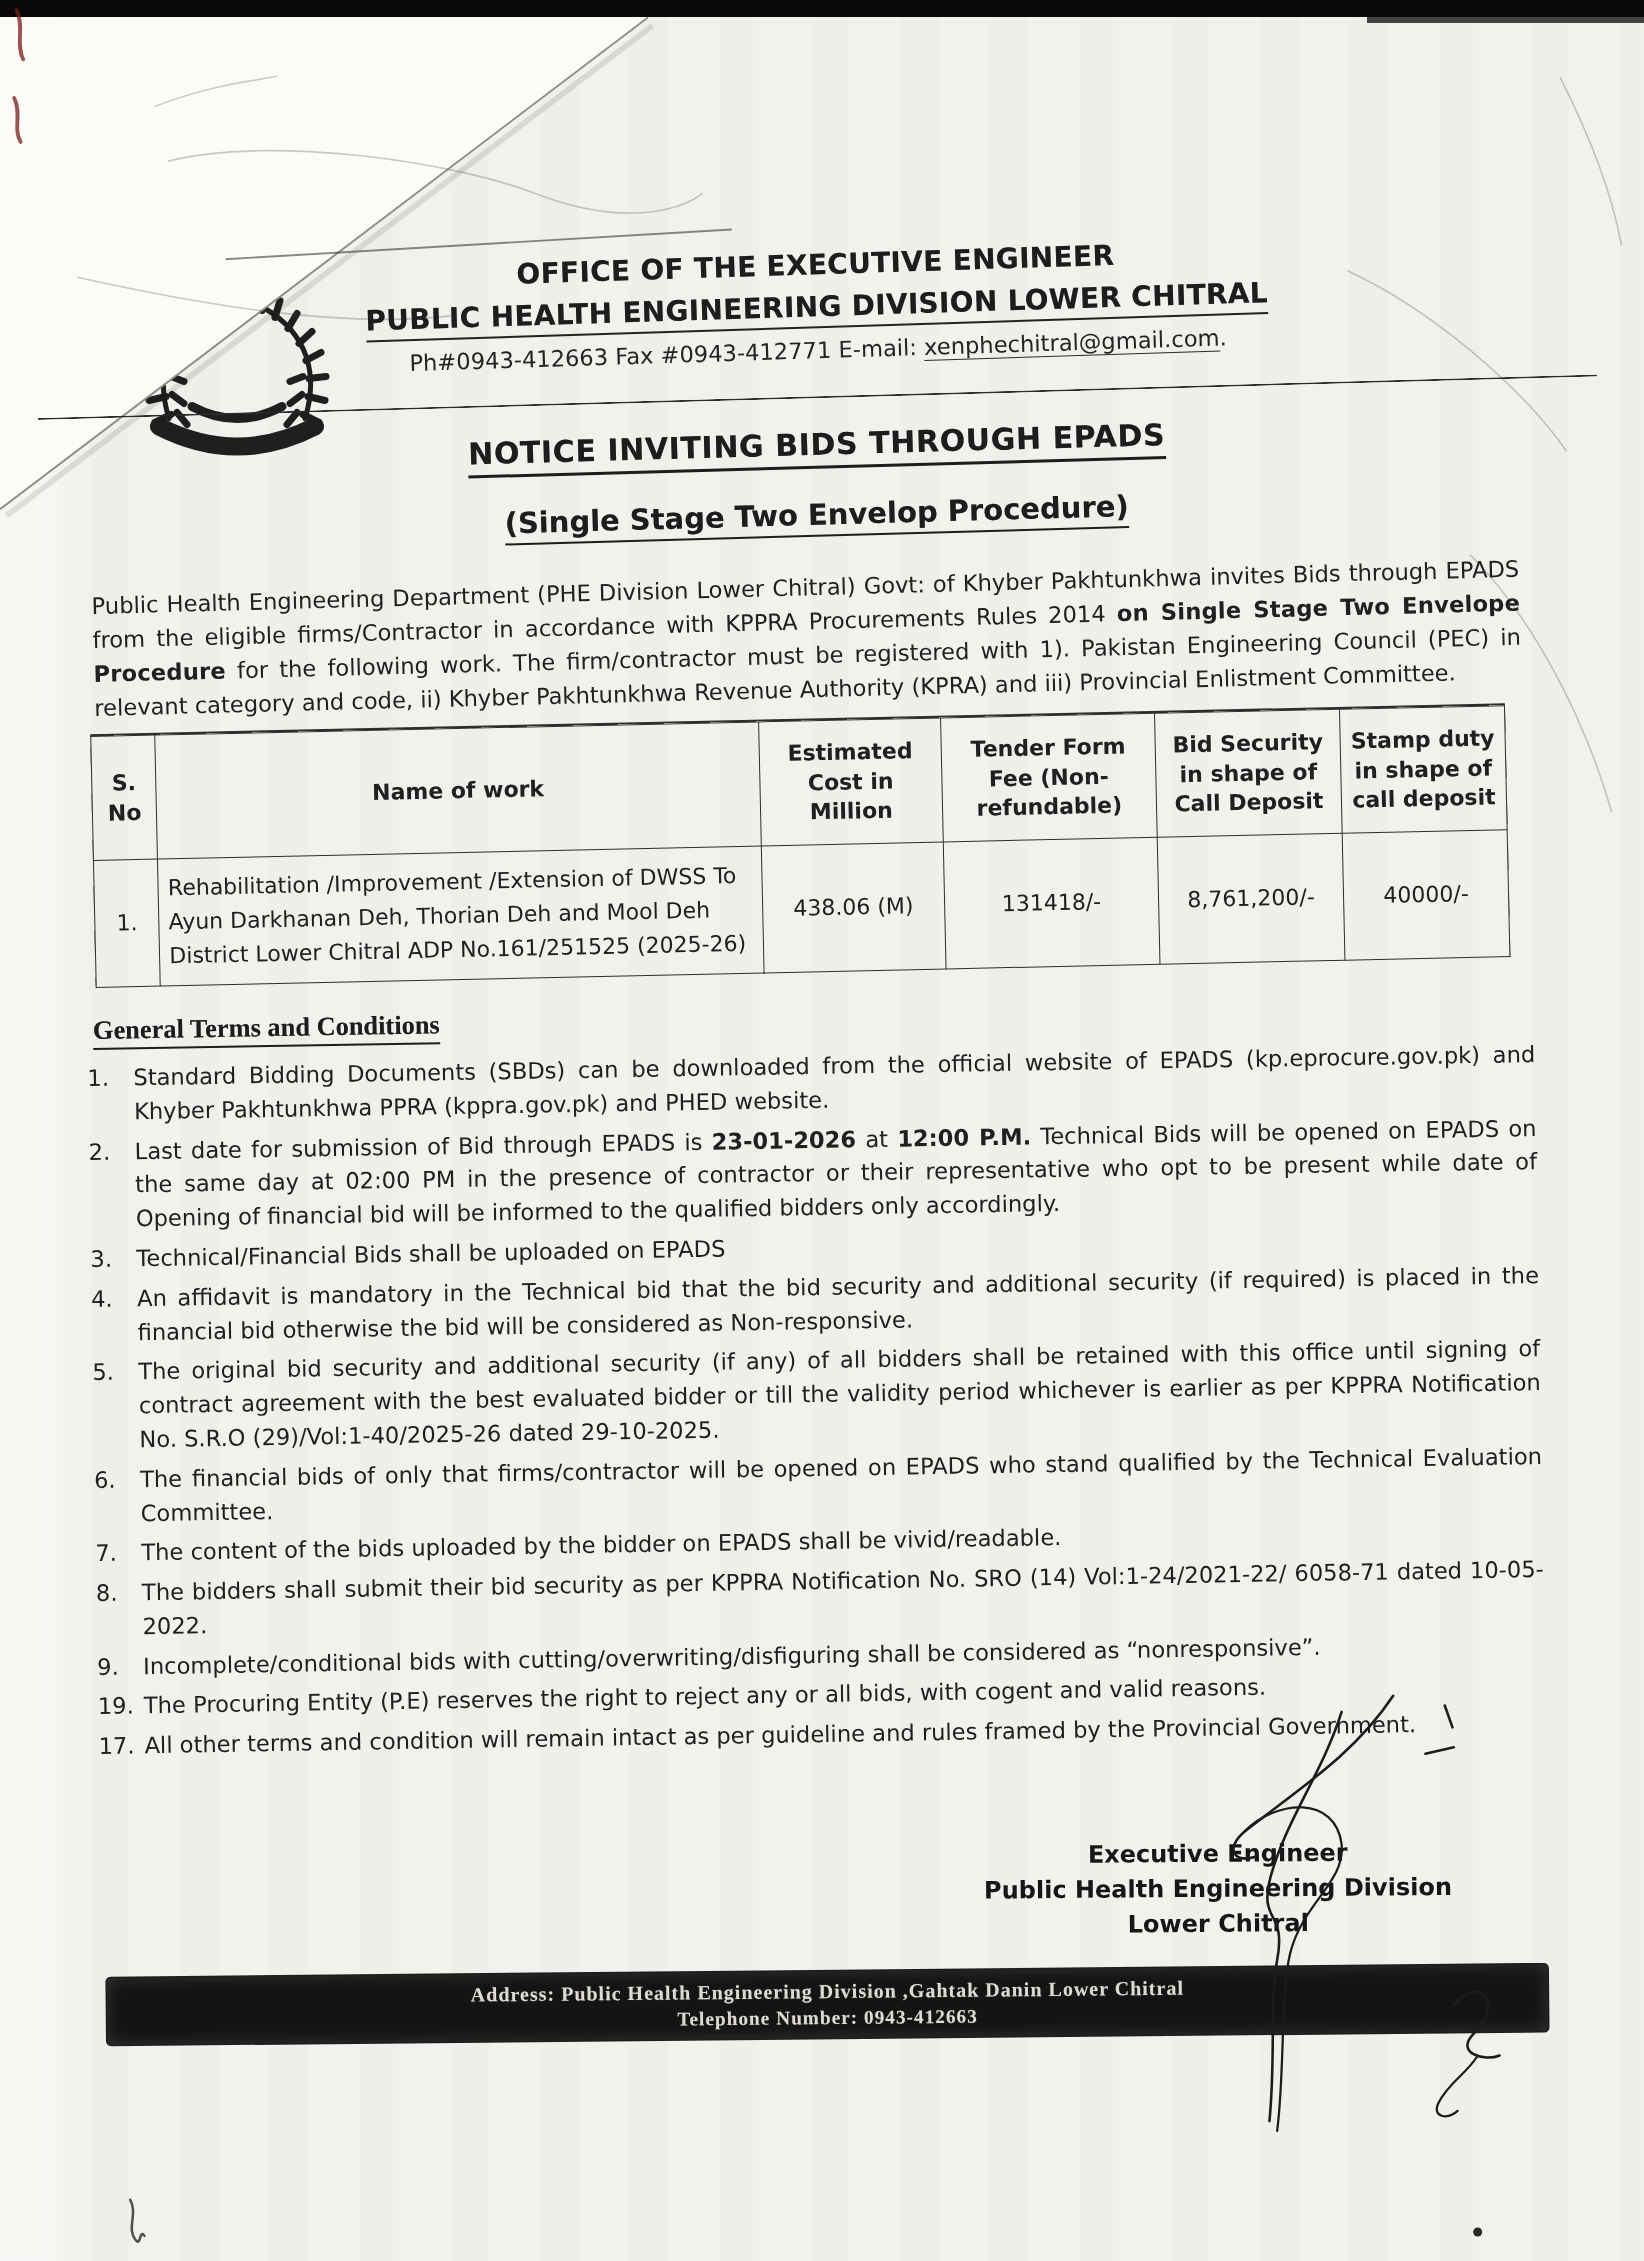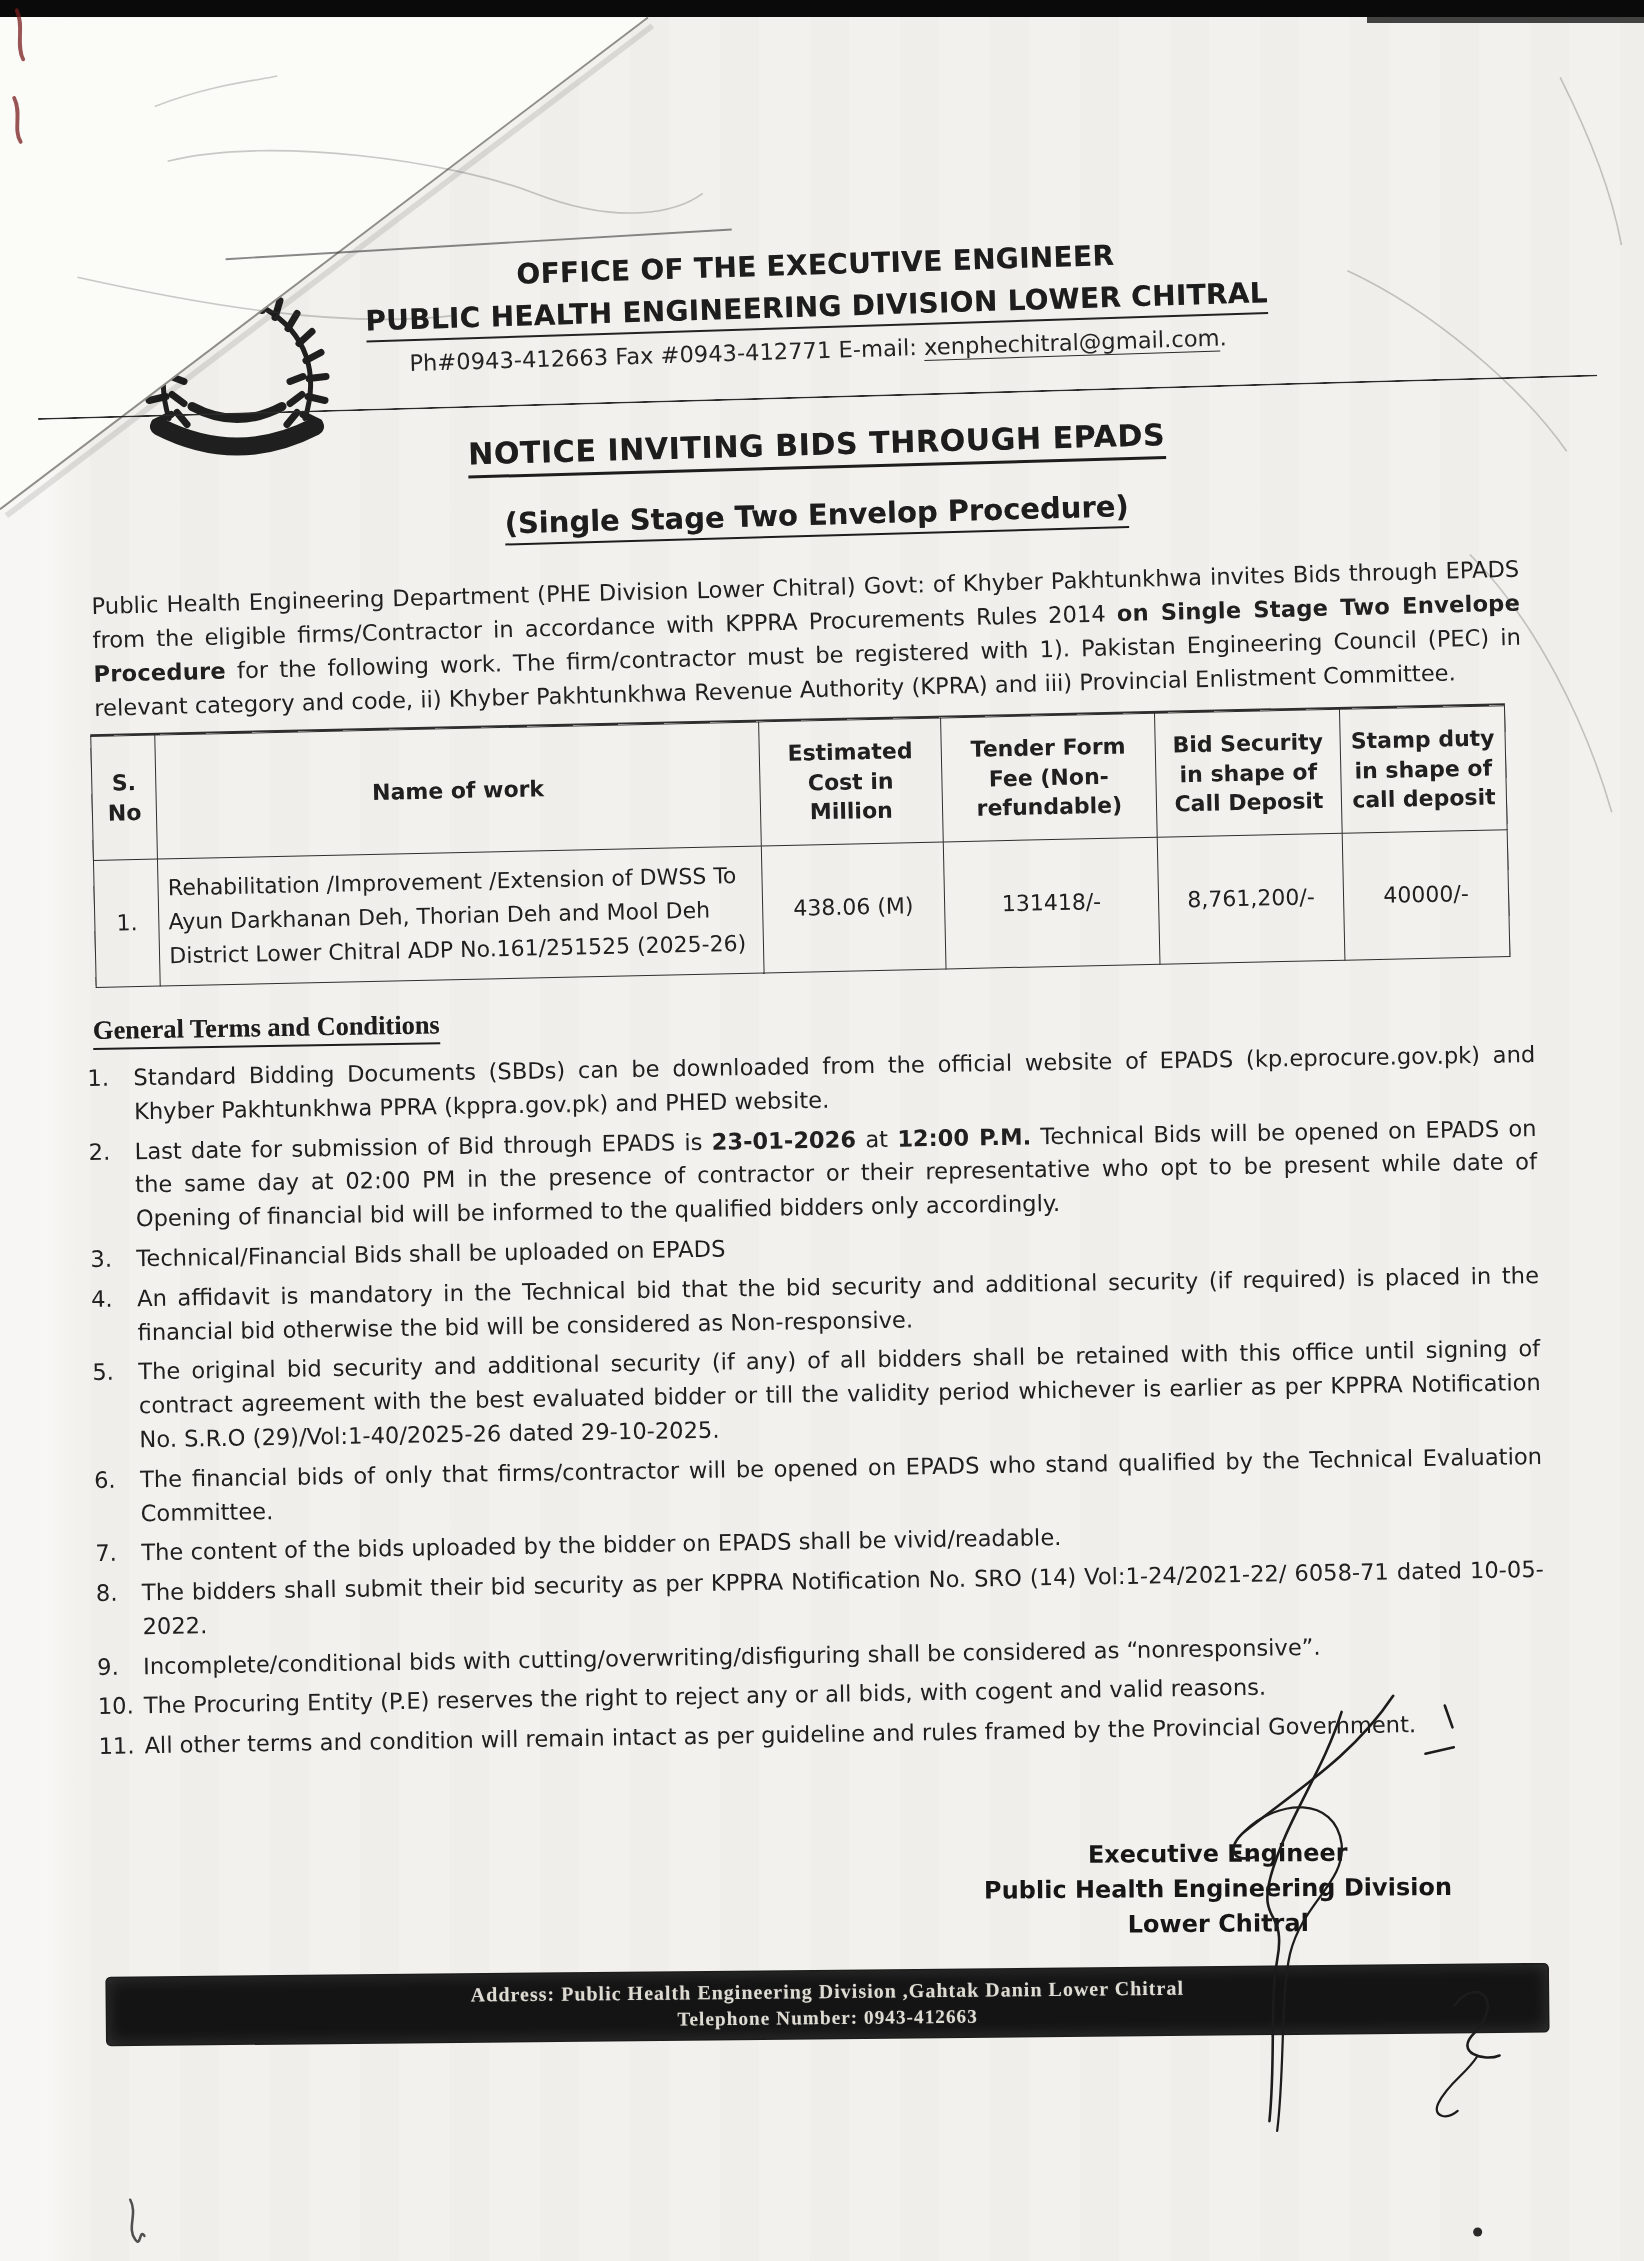--- a/index.html
+++ b/index.html
@@ -240,25 +240,25 @@
         </li>
         <li>
           <span class="num">8.</span>
           <span class="txt"><span>The bidders shall submit their bid security as per KPPRA Notification No. SRO (14) Vol:1-24/2021-22/ 6058-71 dated 10-05-2022.</span></span>
         </li>
         <li>
           <span class="num">9.</span>
           <span class="txt"><span>Incomplete/conditional bids with cutting/overwriting/disfiguring shall be considered as “nonresponsive”.</span></span>
         </li>
         <li>
-          <span class="num">10.</span>
+          <span class="num">19.</span>
           <span class="txt"><span>The Procuring Entity (P.E) reserves the right to reject any or all bids, with cogent and valid reasons.</span></span>
         </li>
         <li>
-          <span class="num">11.</span>
+          <span class="num">17.</span>
           <span class="txt"><span>All other terms and condition will remain intact as per guideline and rules framed by the Provincial Government.</span></span>
         </li>
       </ol>
 
     <div class="sig rot-f">
       <div>Executive Engineer</div>
       <div>Public Health Engineering Division</div>
       <div>Lower Chitral</div>
     </div>
 

